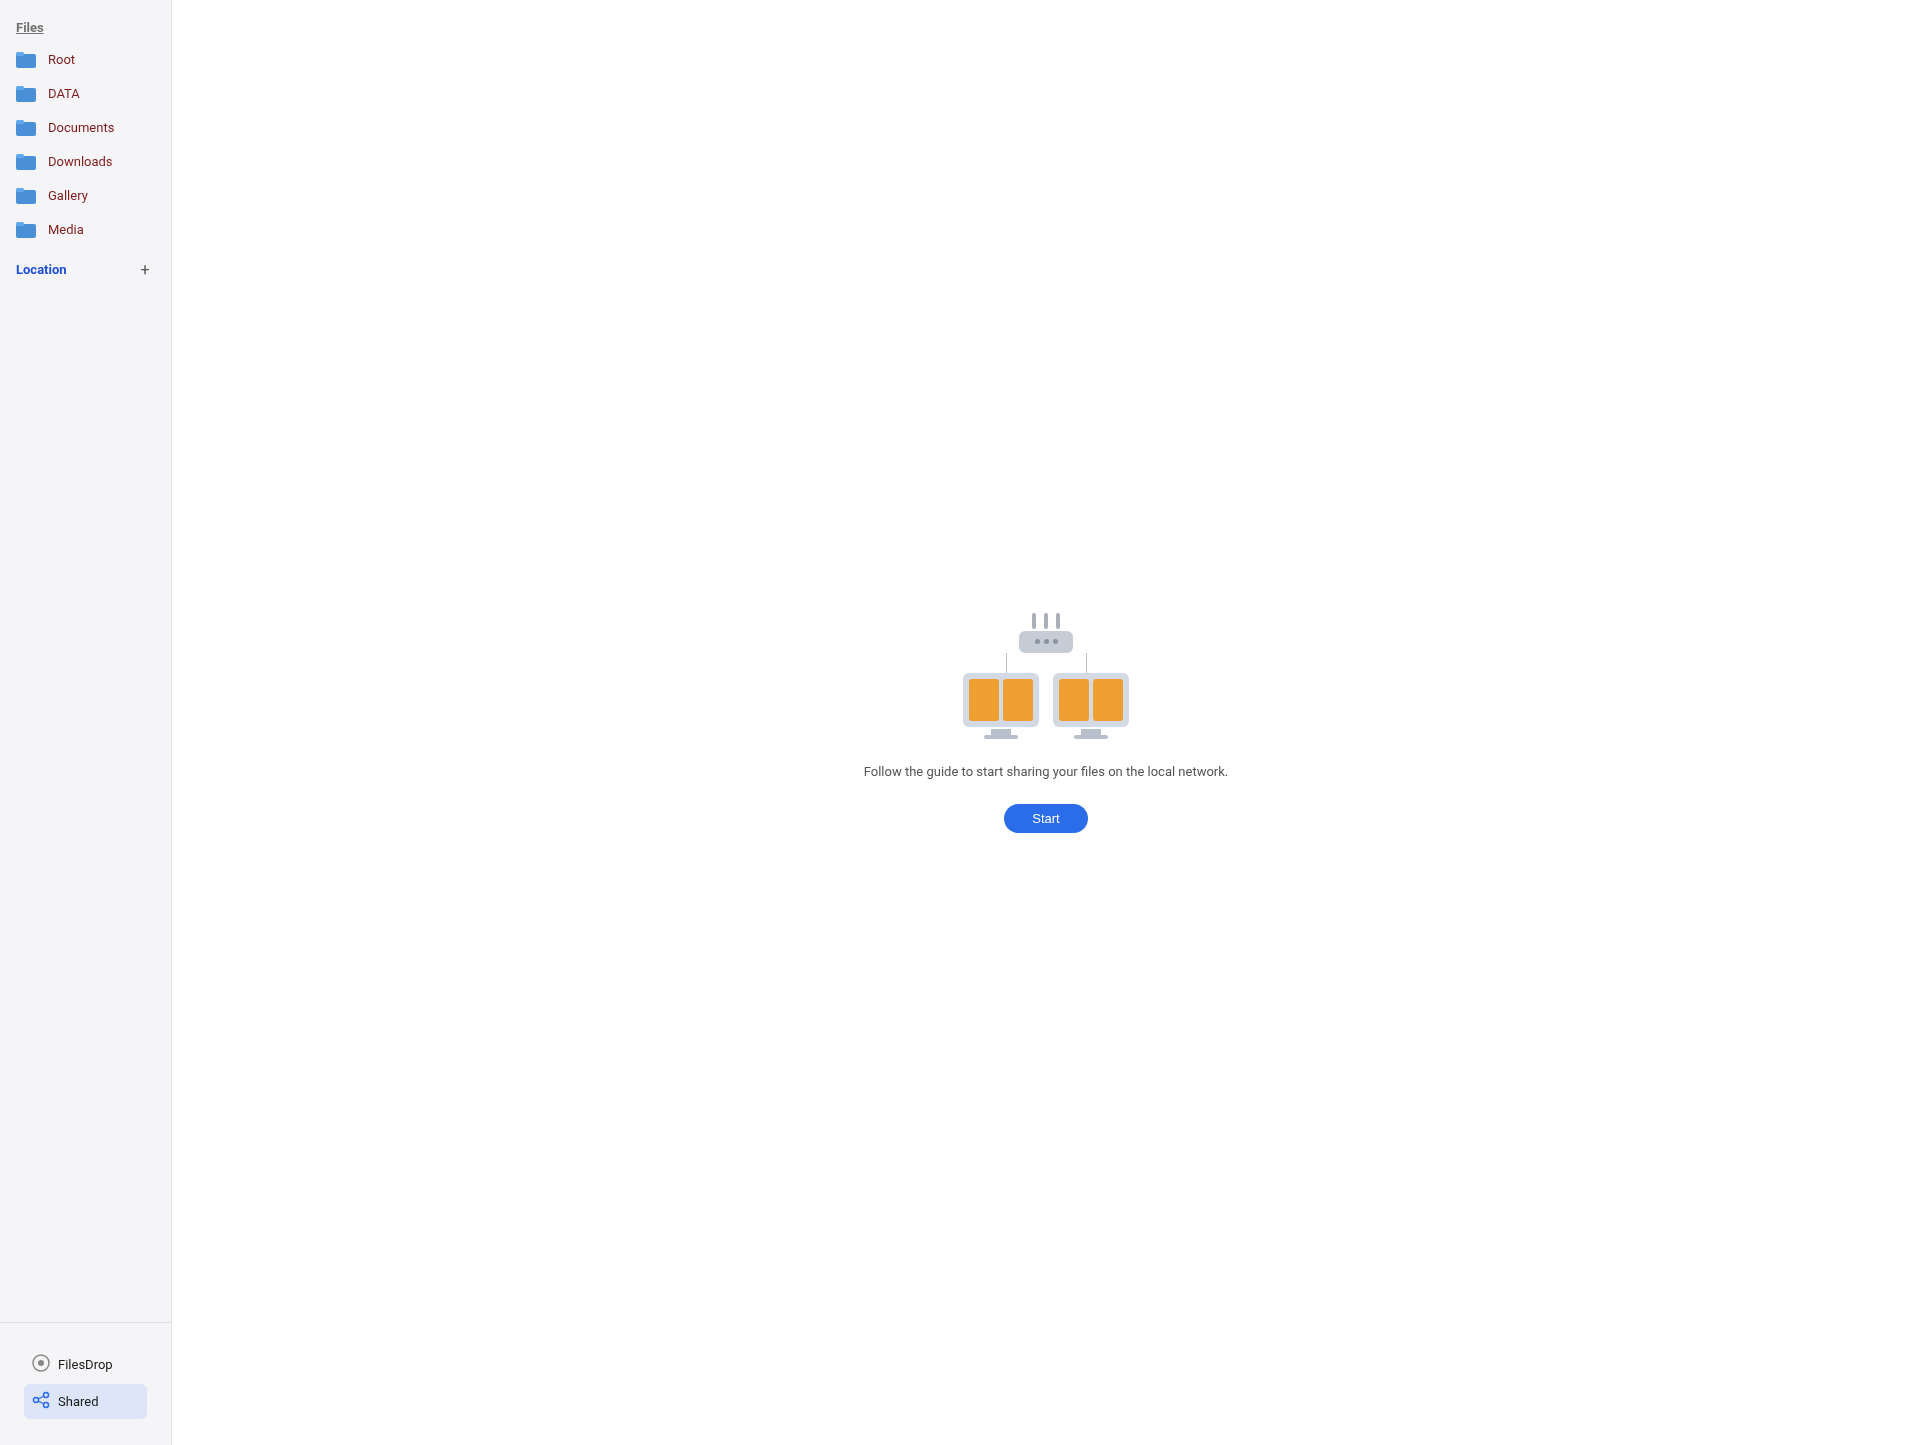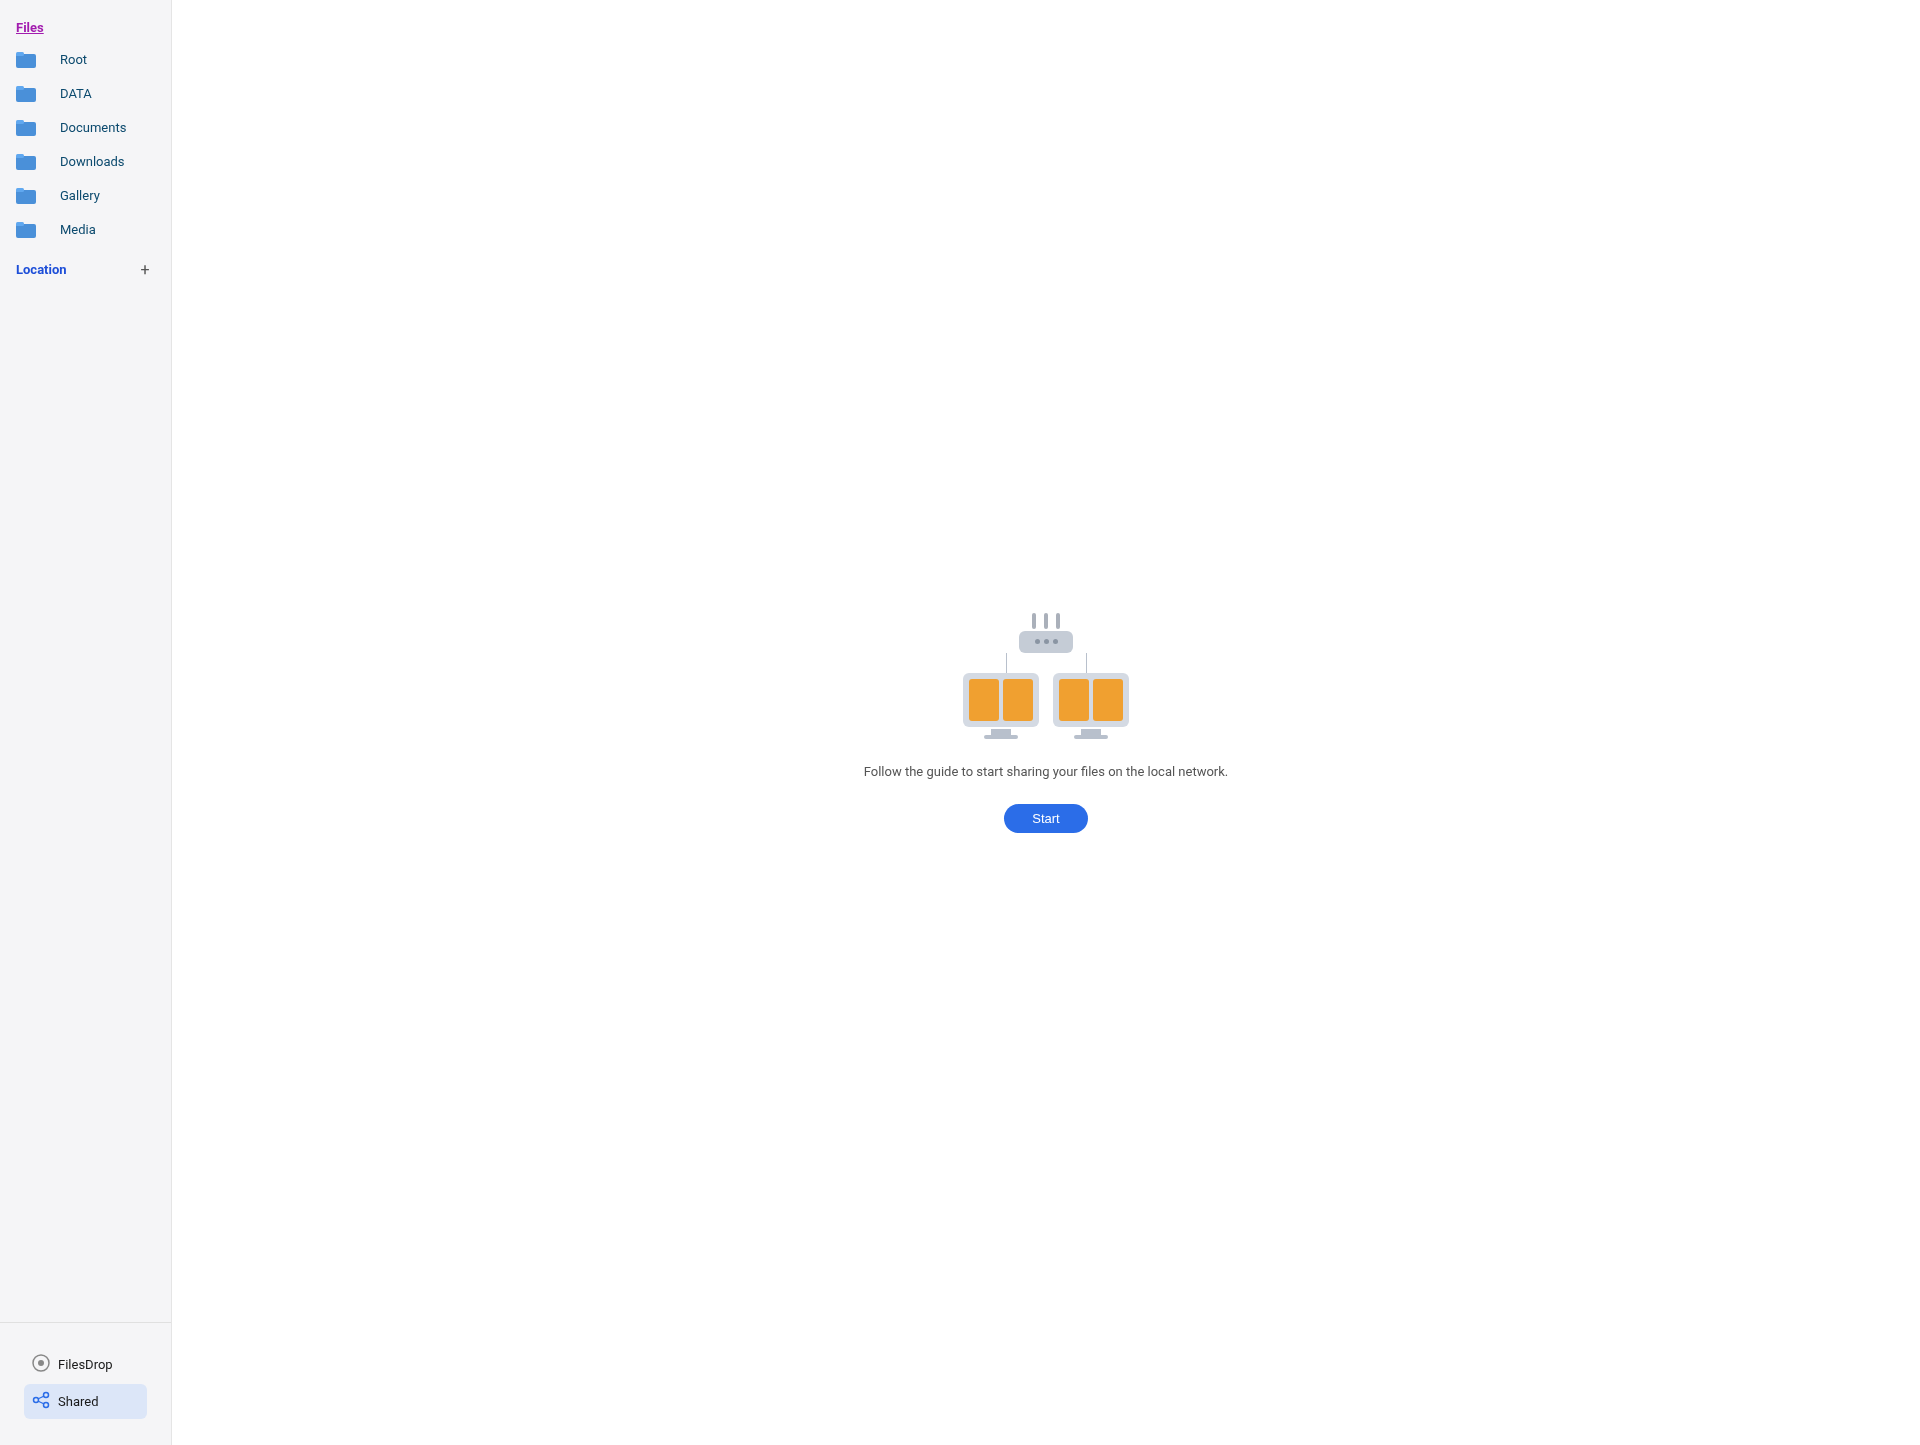--- a/index.html
+++ b/index.html
@@ -24,34 +24,34 @@
 
     .sidebar-top {
       flex: 1;
       overflow-y: auto;
       padding: 16px 8px 8px 8px;
     }
 
     .sidebar-section-title {
       font-size: 13px;
       font-weight: 700;
-      color: #a21caf;
+      color: #737373;
       padding: 4px 8px 8px 8px;
       text-decoration: underline;
     }
 
     .sidebar-item {
       display: flex;
       align-items: center;
-      gap: 24px;
+      gap: 12px;
       padding: 6px 8px;
       border-radius: 6px;
       cursor: pointer;
       font-size: 13px;
-      color: #0c4a6e;
+      color: #7f1d1d;
       margin-bottom: 2px;
     }
 
     .sidebar-item .item-icon {
       width: 20px;
       height: 20px;
       display: flex;
       align-items: center;
       justify-content: center;
       flex-shrink: 0;

